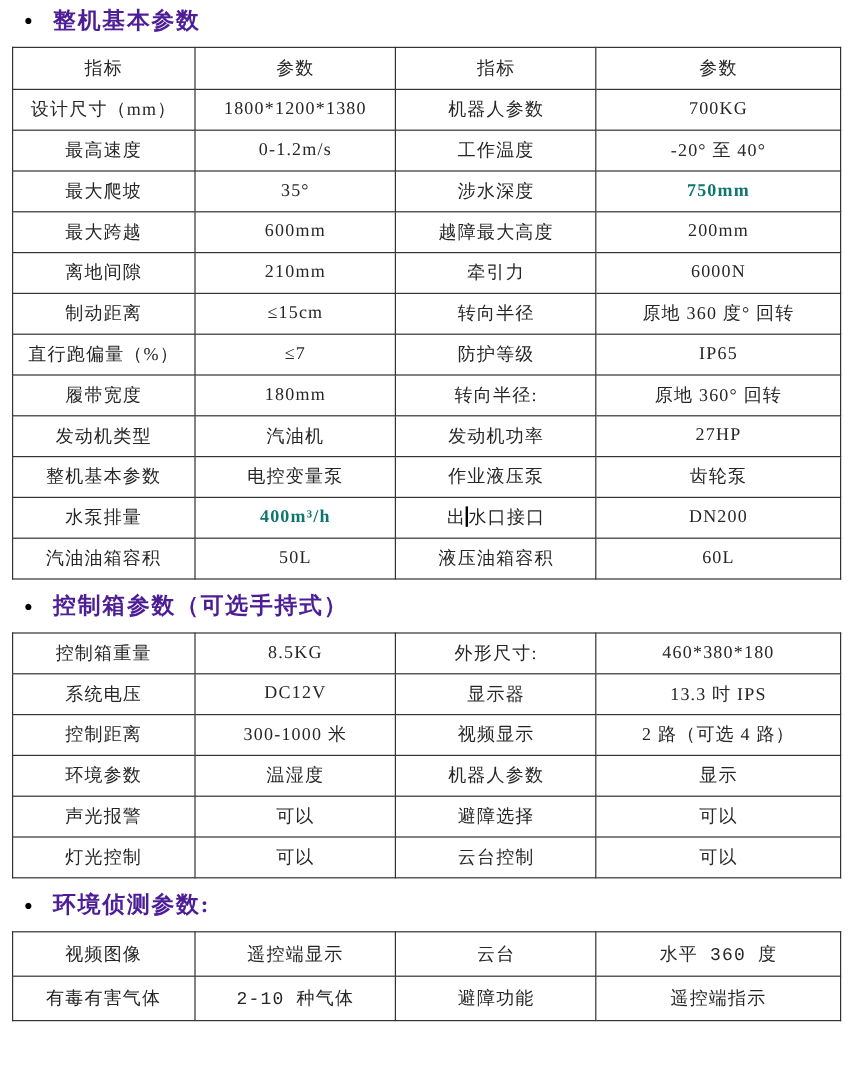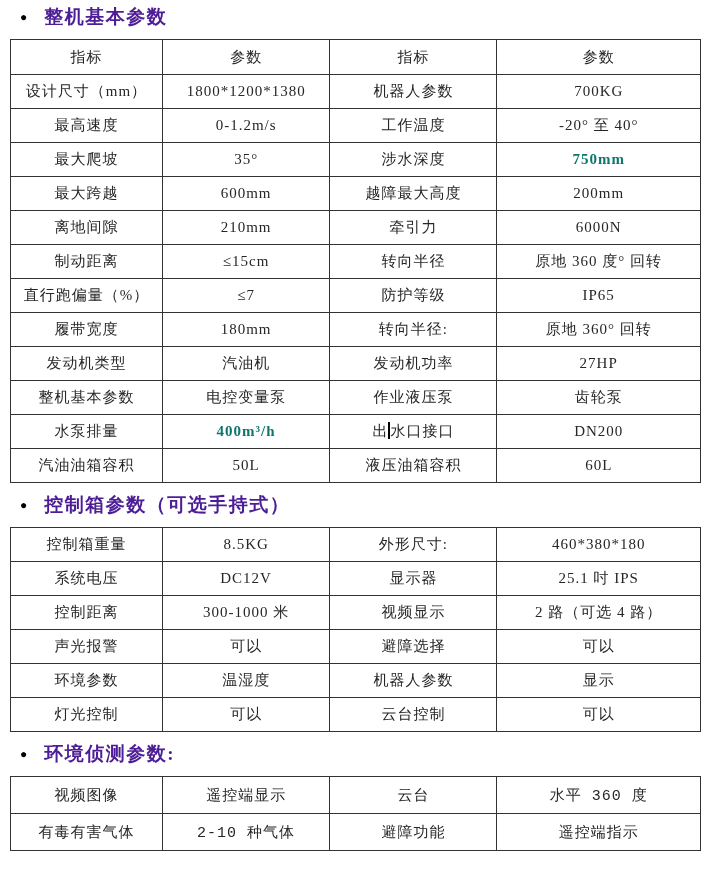--- a/index.html
+++ b/index.html
@@ -185,39 +185,39 @@
           <tr>
             <td>控制箱重量</td>
             <td>8.5KG</td>
             <td>外形尺寸:</td>
             <td>460*380*180</td>
           </tr>
           <tr>
             <td>系统电压</td>
             <td>DC12V</td>
             <td>显示器</td>
-            <td>25.1 吋 IPS</td>
+            <td>13.3 吋 IPS</td>
           </tr>
           <tr>
             <td>控制距离</td>
             <td>300-1000 米</td>
             <td>视频显示</td>
             <td>2 路（可选 4 路）</td>
           </tr>
           <tr>
-            <td>声光报警</td>
-            <td>可以</td>
-            <td>避障选择</td>
-            <td>可以</td>
-          </tr>
-          <tr>
             <td>环境参数</td>
             <td>温湿度</td>
             <td>机器人参数</td>
             <td>显示</td>
+          </tr>
+          <tr>
+            <td>声光报警</td>
+            <td>可以</td>
+            <td>避障选择</td>
+            <td>可以</td>
           </tr>
           <tr>
             <td>灯光控制</td>
             <td>可以</td>
             <td>云台控制</td>
             <td>可以</td>
           </tr>
         </tbody>
     </table>
   </section>

